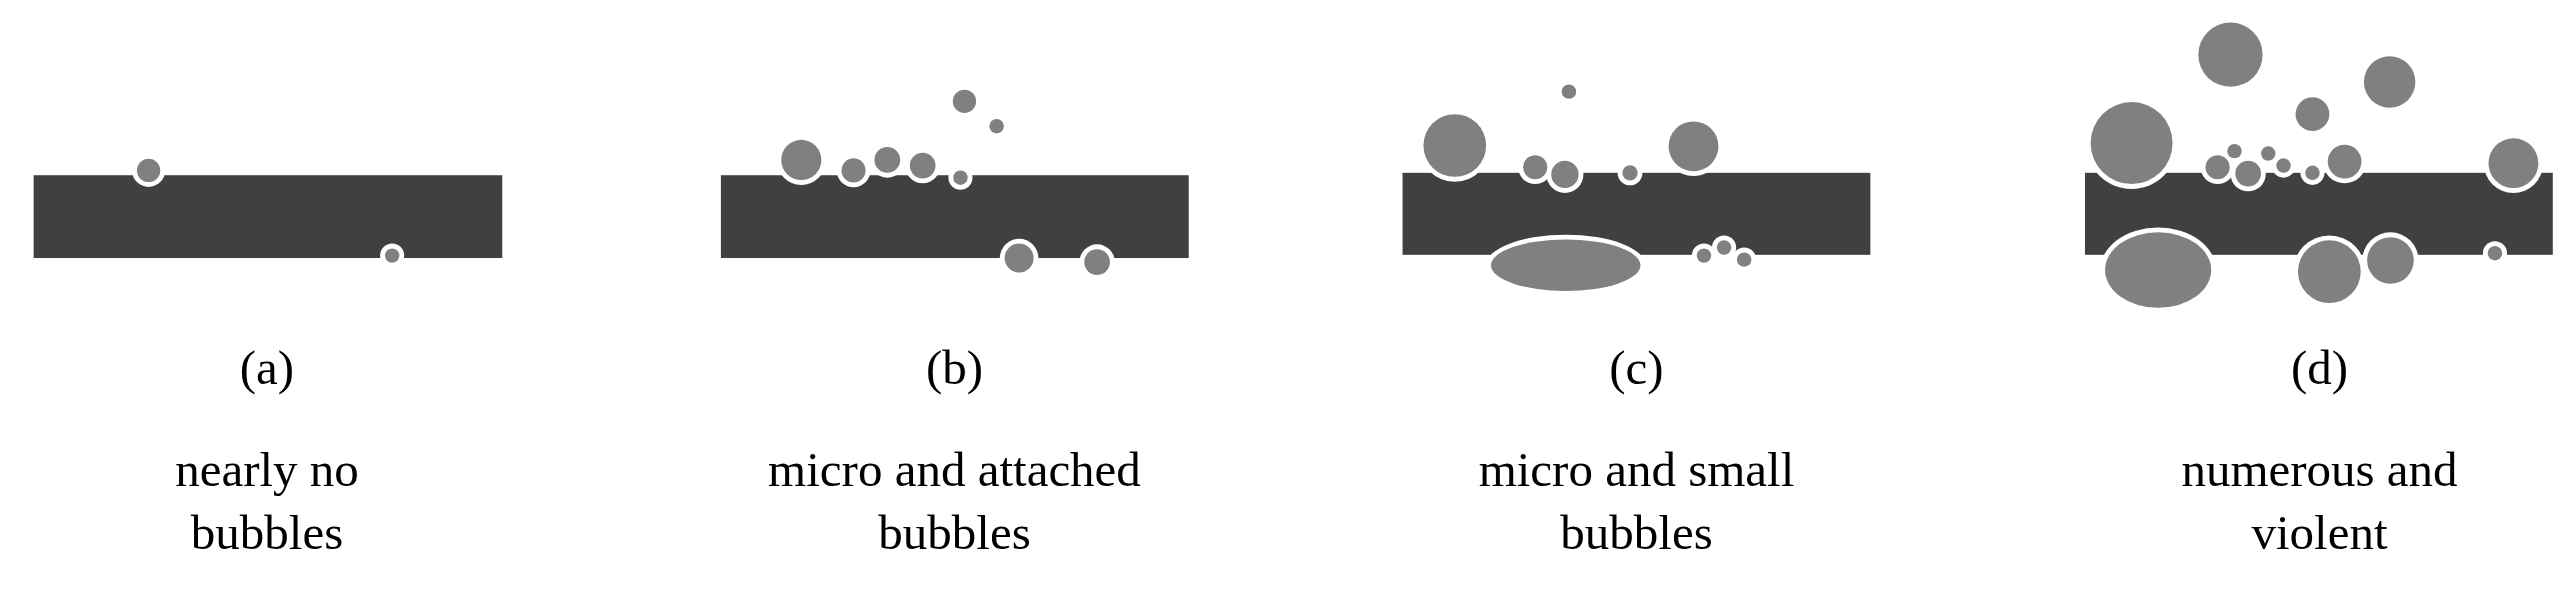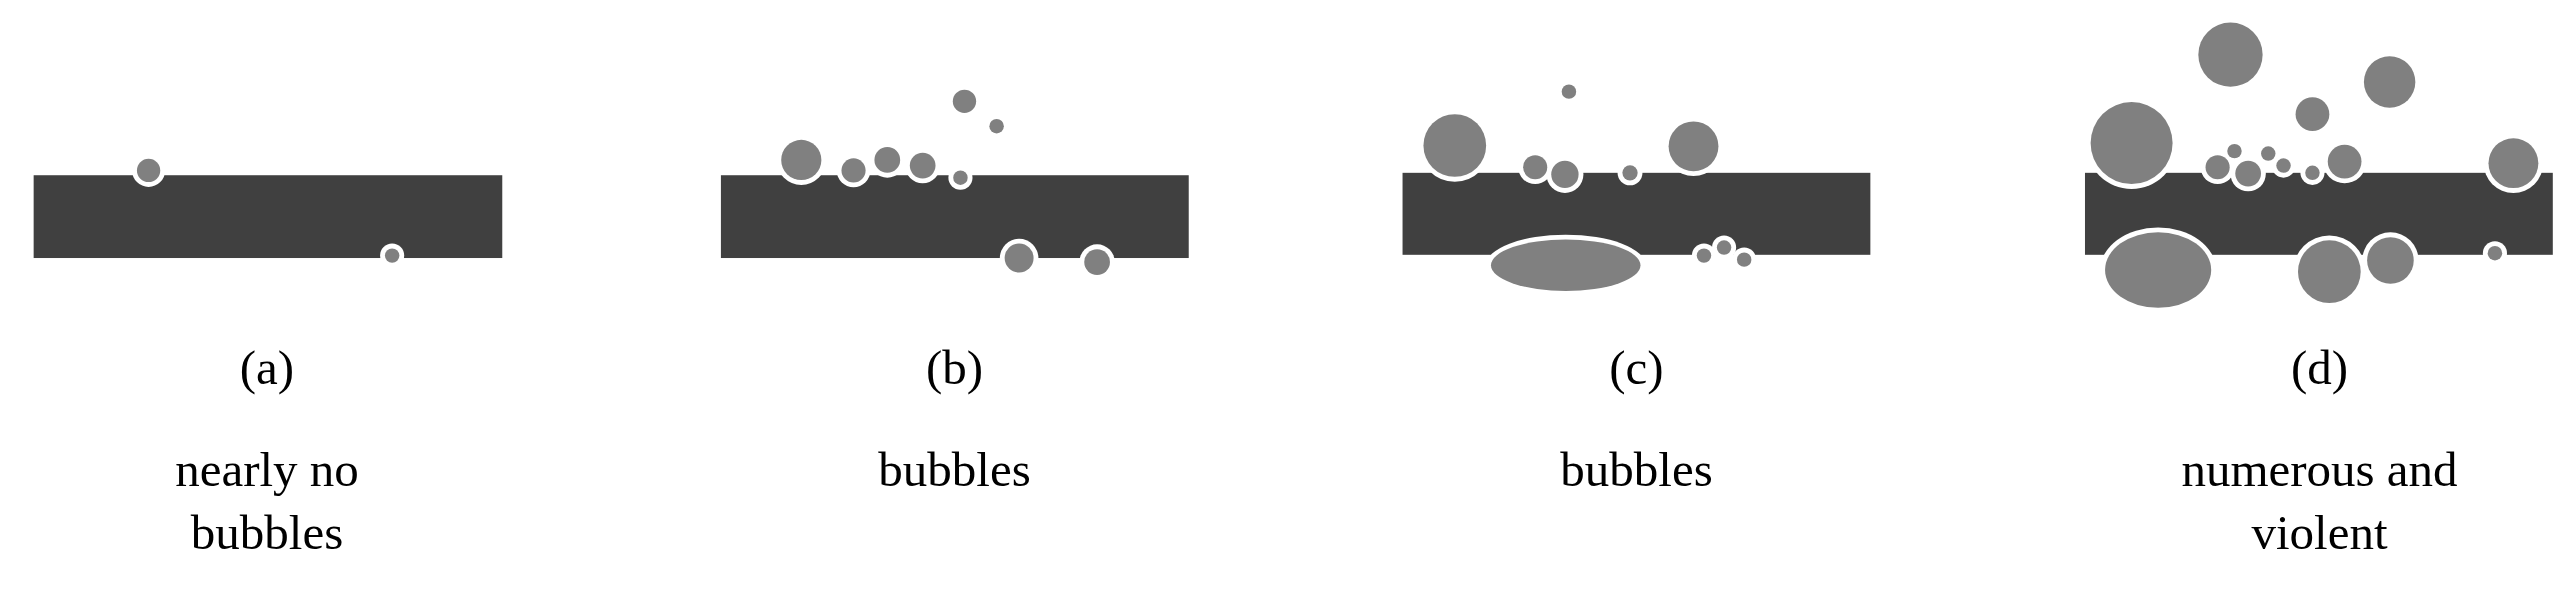--- a/index.html
+++ b/index.html
@@ -127,25 +127,27 @@
 </svg>
 
 <div class="panel-label" id="label-a" style="left: -14.5px; top: 343px;">(a)</div>
 <div class="panel-caption" id="caption-a" style="left: -14.5px; top: 438px;">
   <span>nearly no</span>
   <span>bubbles</span>
 </div>
 
 <div class="panel-label" id="label-b" style="left: 673px; top: 343px;">(b)</div>
 <div class="panel-caption" id="caption-b" style="left: 673px; top: 438px;">
+  <span>micro and attached</span>
   <span>bubbles</span>
 </div>
 
 <div class="panel-label" id="label-c" style="left: 1355px; top: 343px;">(c)</div>
 <div class="panel-caption" id="caption-c" style="left: 1355px; top: 438px;">
+  <span>micro and small</span>
   <span>bubbles</span>
 </div>
 
 <div class="panel-label" id="label-d" style="left: 2038px; top: 343px;">(d)</div>
 <div class="panel-caption" id="caption-d" style="left: 2038px; top: 438px;">
   <span>numerous and</span>
   <span>violent</span>
 </div>
 
 

